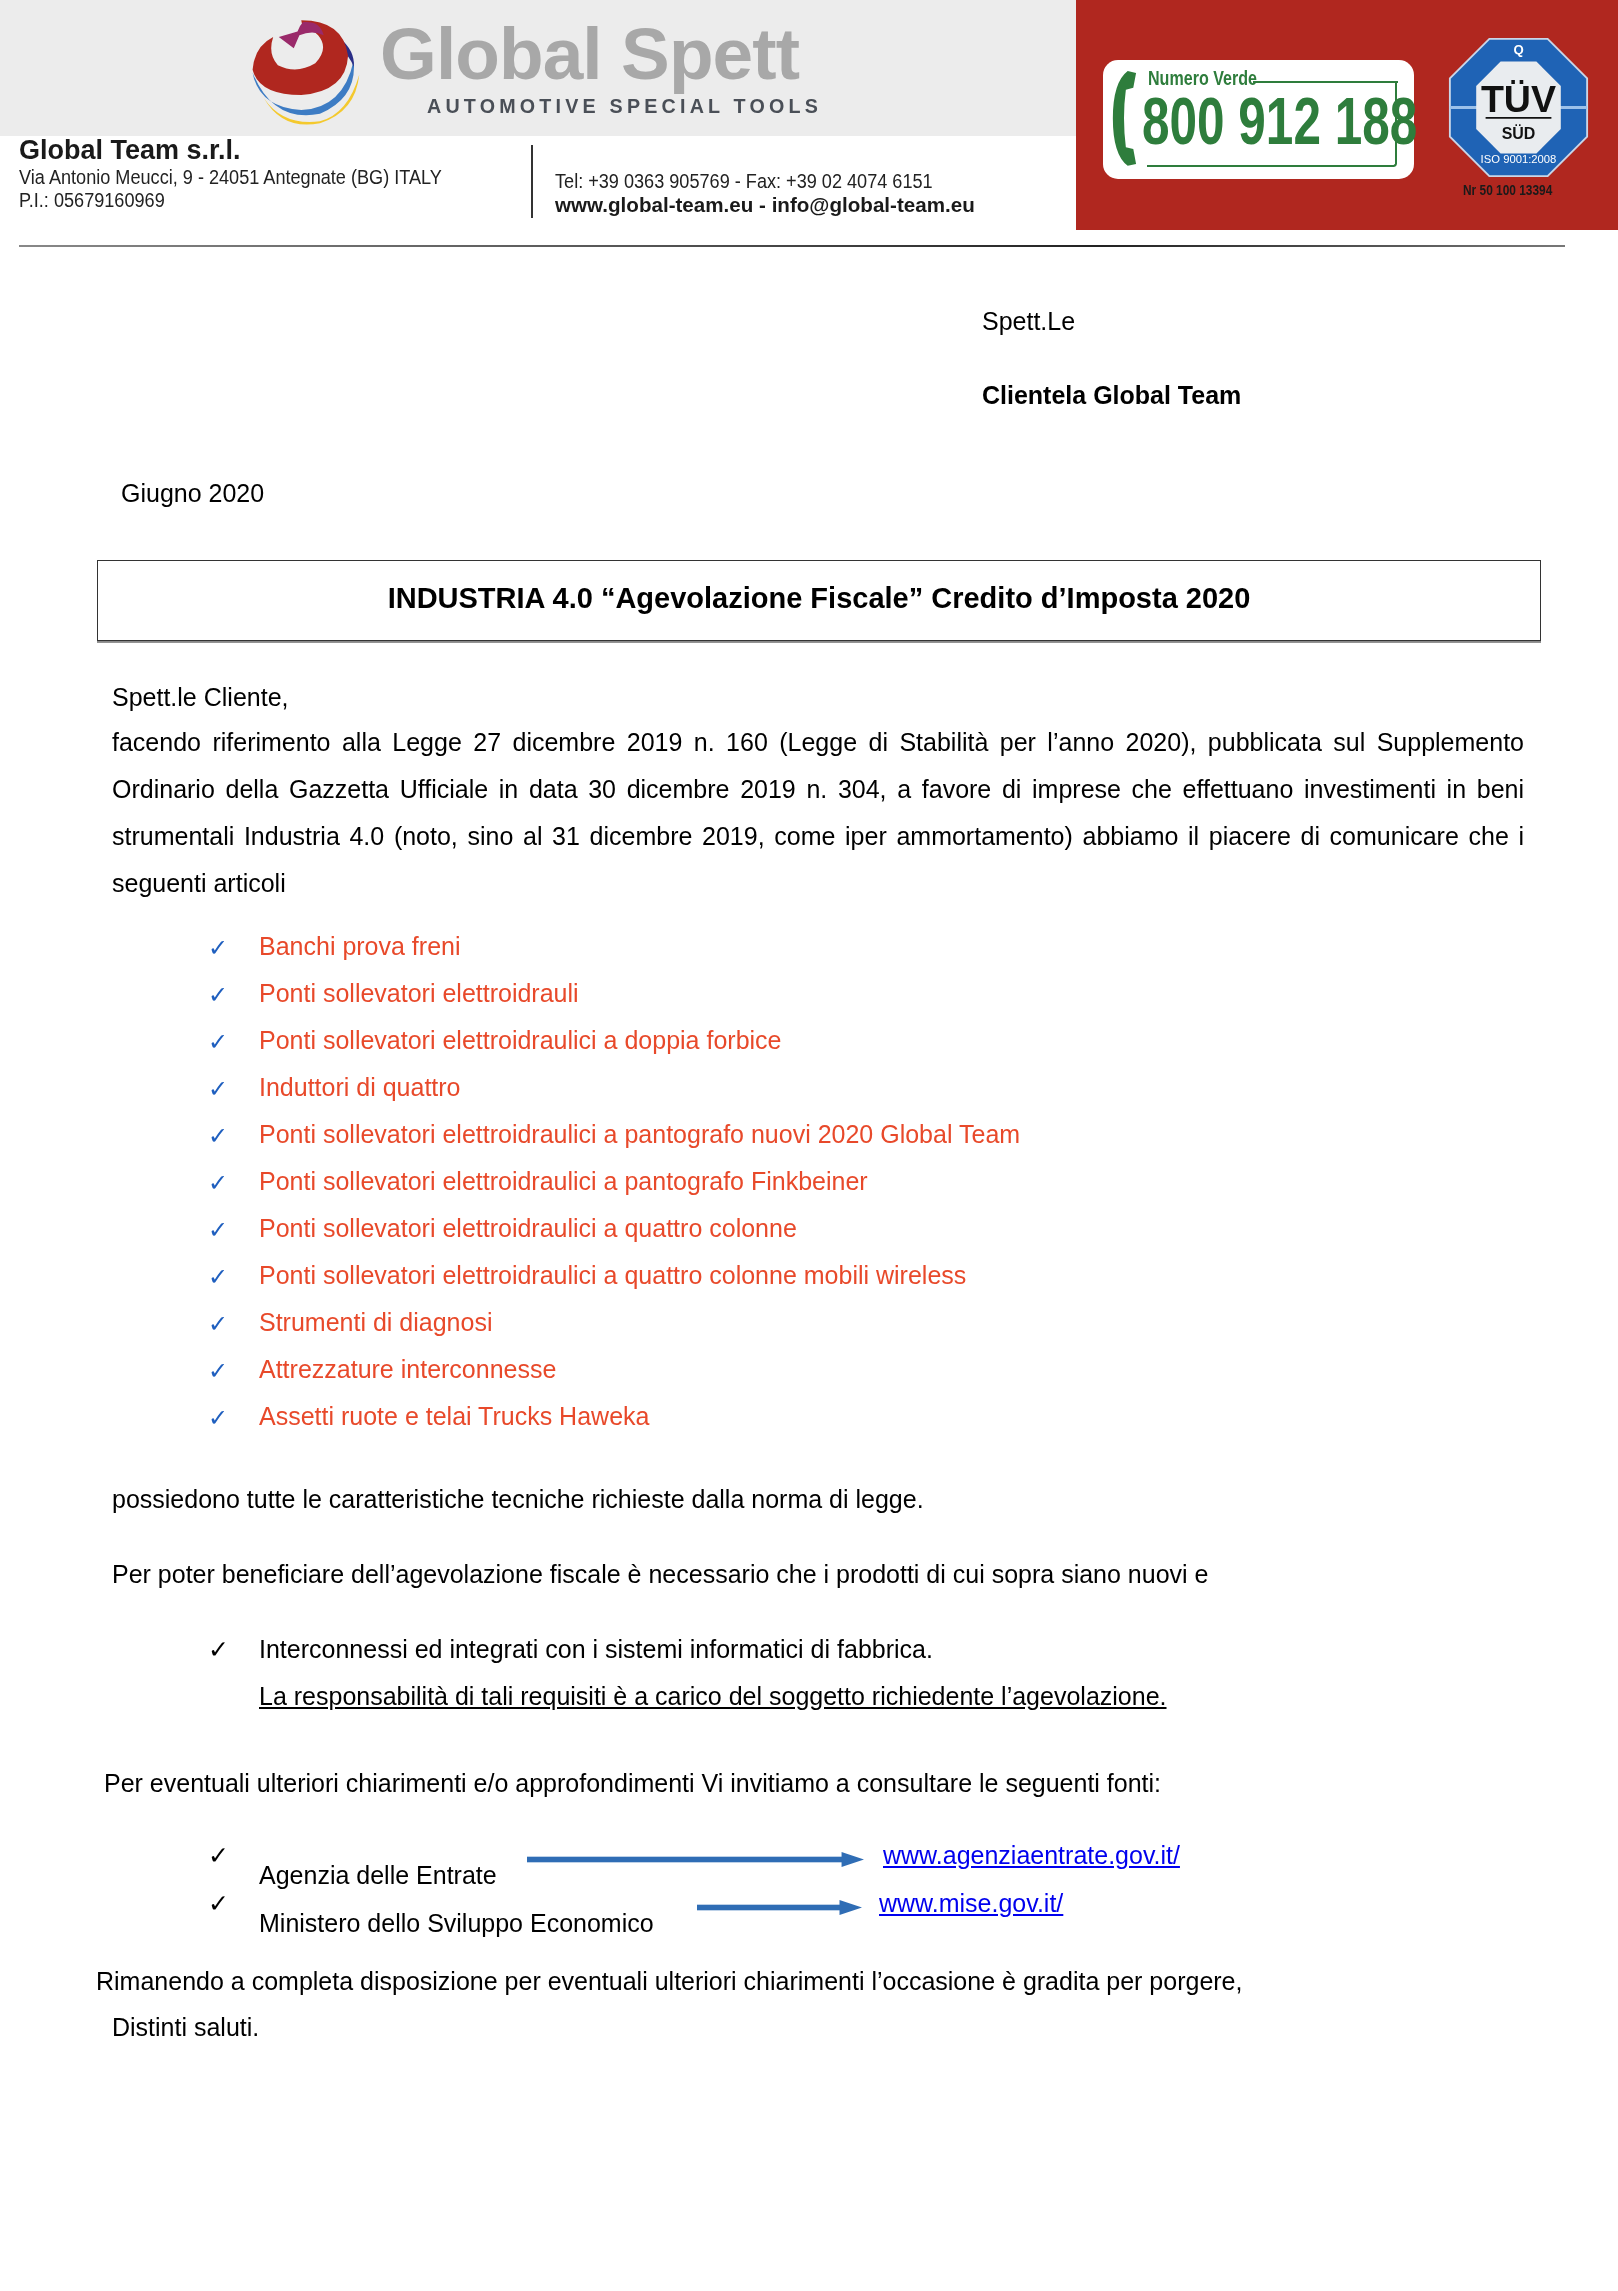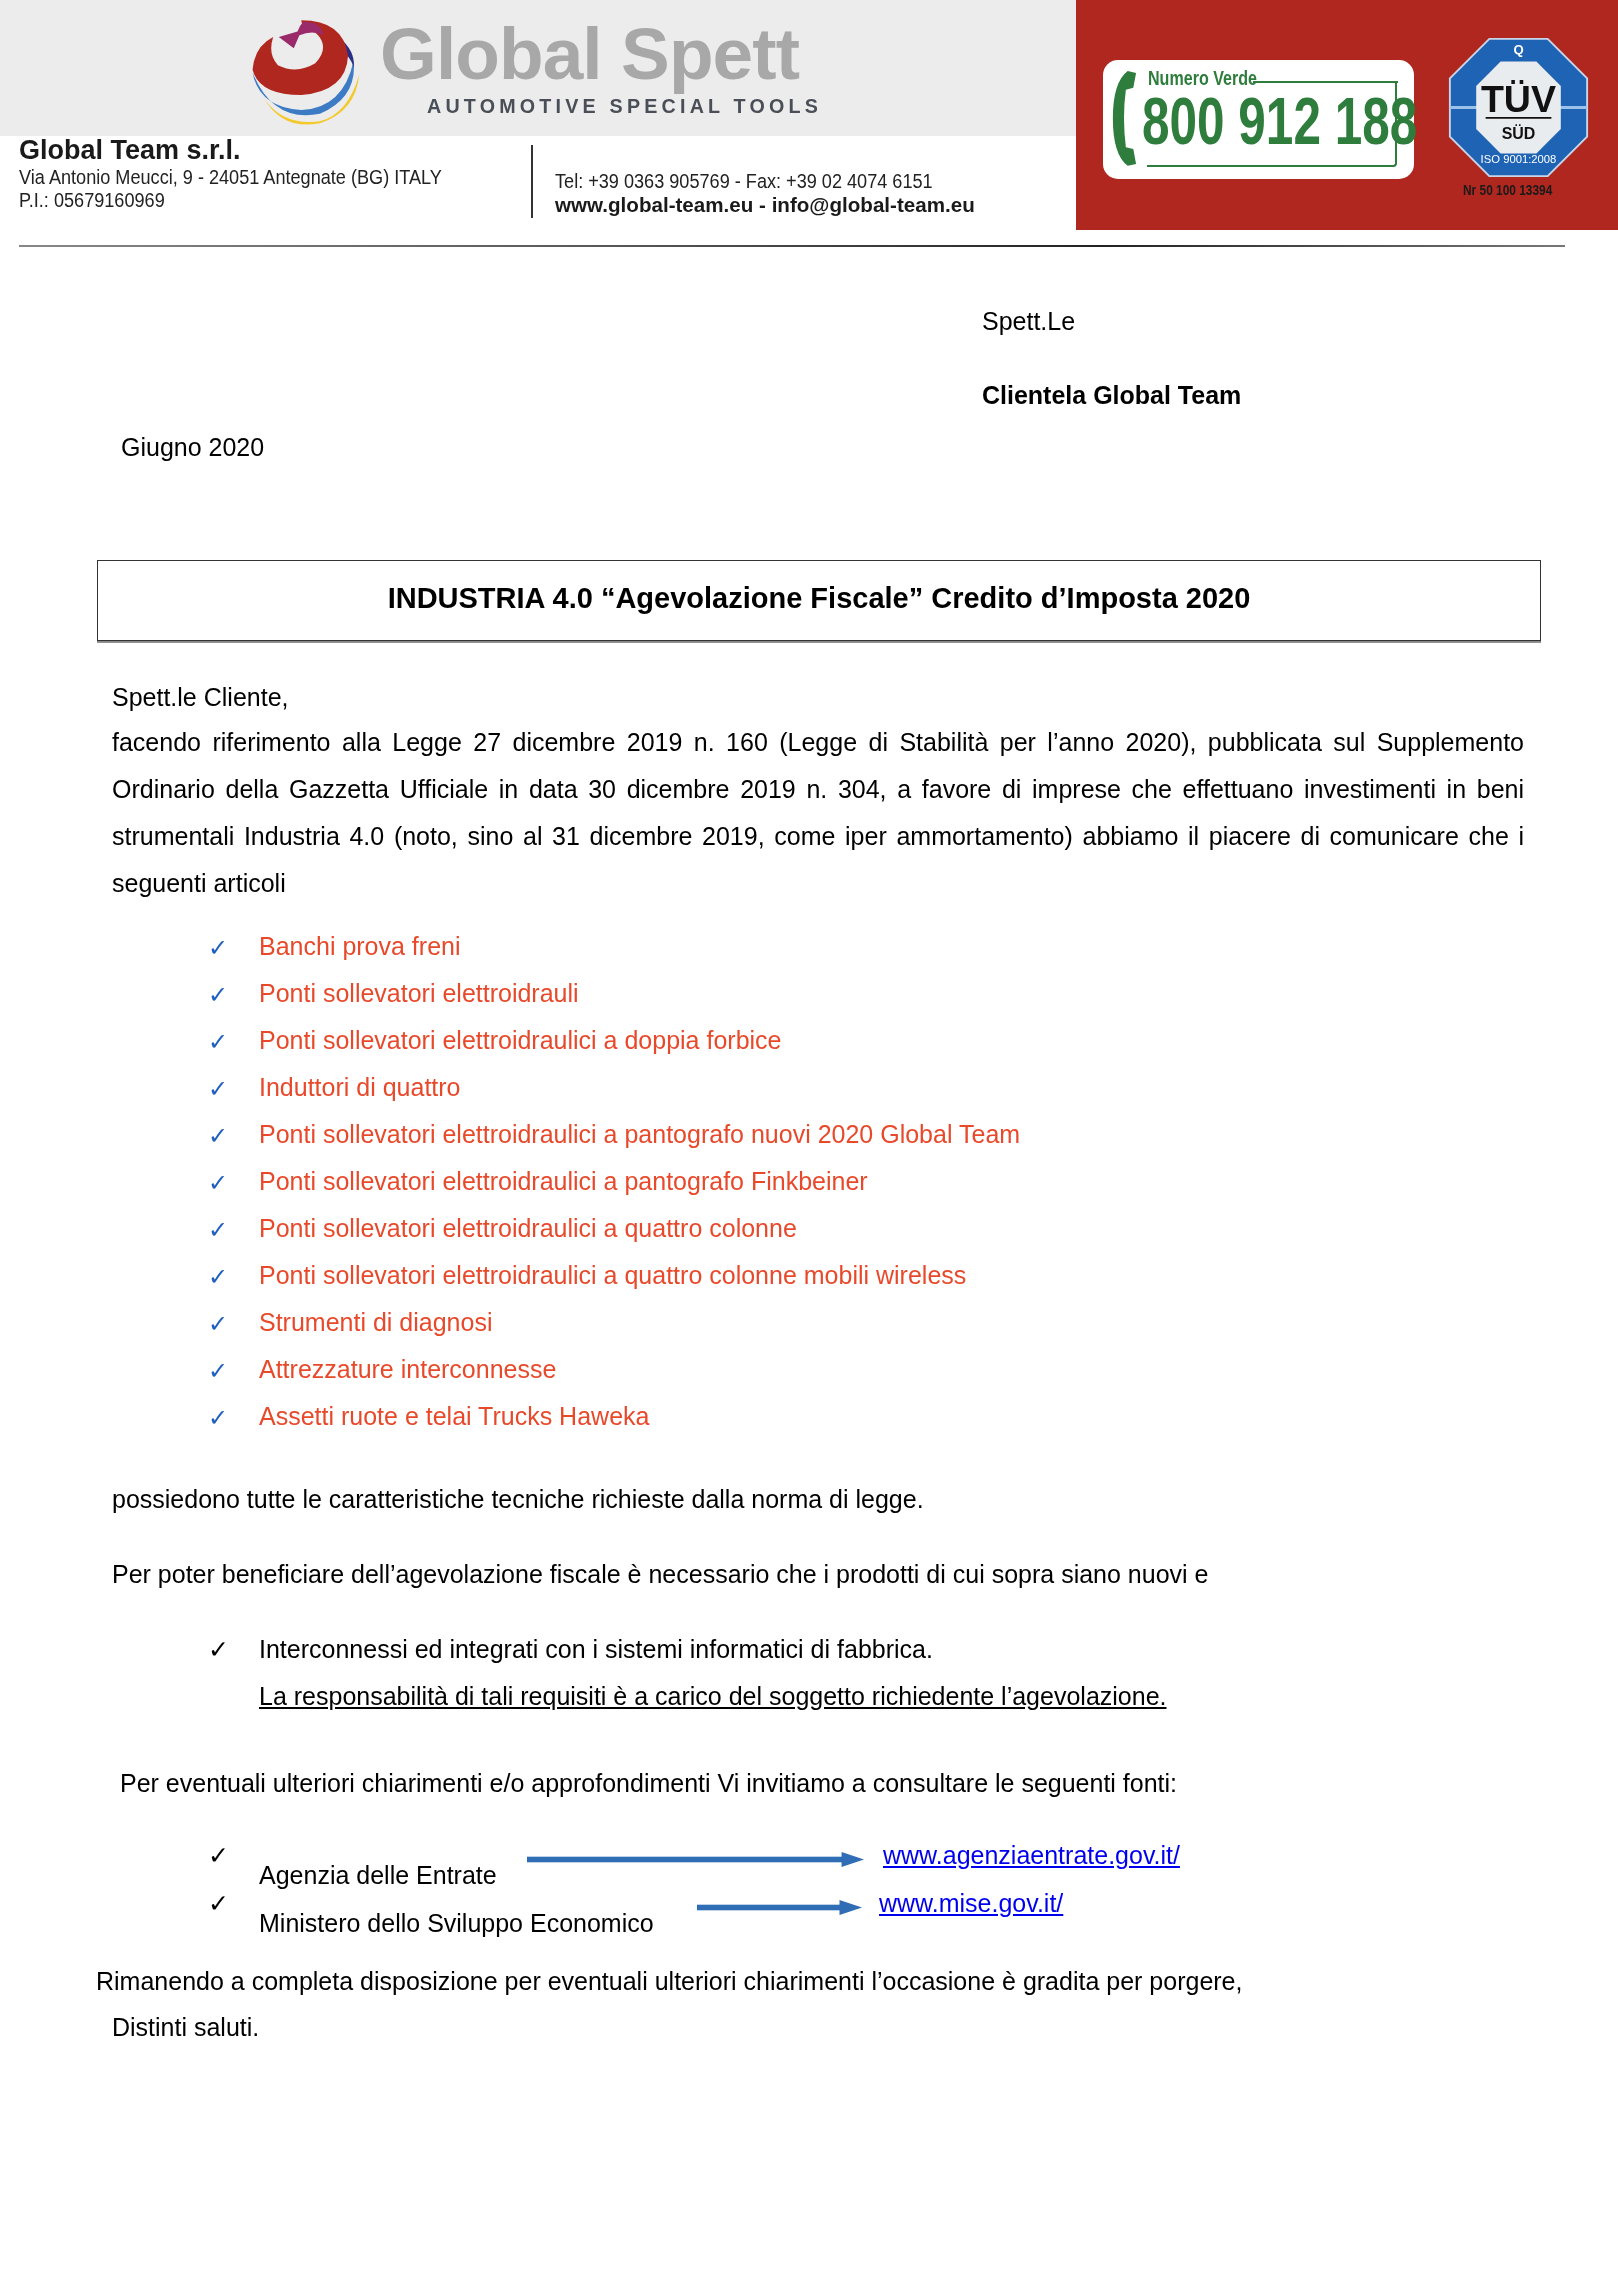--- a/index.html
+++ b/index.html
@@ -31,21 +31,21 @@
   .tuv { position: absolute; left: 1448px; top: 37px; width: 141px; height: 141px; }
   .tuv-nr { position: absolute; left: 1463px; top: 182px; font-size: 14px; color: #1a1a1a; font-weight: bold; white-space: nowrap; transform: scaleX(0.85); transform-origin: left; }
 
   .hdr-rule { position: absolute; left: 19px; top: 245px; width: 1546px; height: 1.9px;
               background: linear-gradient(90deg, #888 0%, #555 40%, #222 70%, #777 100%); }
 
   
   .txt { position: absolute; font-size: 25px; line-height: 1.2; white-space: nowrap; }
   .recipient-1 { left: 982px; top: 306px; }
   .recipient-2 { left: 982px; top: 356px; font-weight: bold; margin-top: 24px; }
-  .date { left: 121px; top: 432px; }
+  .date { left: 121px; top: 478px; }
 
   .subject-box { position: absolute; left: 97px; top: 560px; width: 1442px; height: 79px;
                  border: 1.4px solid #333; box-shadow: 0 1.9px 0 #888; }
   .subject { position: absolute; left: 0; right: 0; top: 20.6px; text-align: center; font-size: 29px; font-weight: bold; }
 
   .salutation { left: 112px; top: 682px; }
   .para { position: absolute; left: 112px; width: 1412px; font-size: 25px; line-height: 47px; text-align: justify; }
   .para-1 { top: 719px; }
 
   .list { position: absolute; left: 208px; top: 932px; }
@@ -53,21 +53,21 @@
   .li .chk { position: absolute; left: 0; top: 1.9px; color: #1f5fbf; font-size: 24px; }
   .li .lbl { position: absolute; left: 51px; top: 0; }
 
   .p-after  { left: 112px; top: 1484px; }
   .p-benef  { left: 112px; top: 1559px; }
   .req { position: absolute; left: 208px; top: 1635px; font-size: 25px; white-space: nowrap; }
   .req .chk { position: absolute; left: 0; top: 0; }
   .req .lbl { position: absolute; left: 51px; top: 0; }
   .req-note { position: absolute; left: 259px; top: 1682px; font-size: 25px; text-decoration: underline; white-space: nowrap; }
 
-  .p-sources { left: 120px; top: 1768px; }
+  .p-sources { left: 104px; top: 1768px; }
   .src { position: absolute; left: 208px; font-size: 25px; white-space: nowrap; height: 37px; width: 1124px; }
   .src .chk { position: absolute; left: 0; top: 0; }
   .src .lbl { position: absolute; left: 51px; top: 12px; margin-top: 8px; }
   .src .arrow { position: absolute; top: 11.2px; height: 15px; }
   .src .url { position: absolute; top: 0; color: #0000ee; text-decoration: underline; }
   .src-1 { top: 1841px; }
   .src-2 { top: 1889px; }
 
   .p-closing { left: 96px; top: 1966px; }
   .p-regards { left: 112px; top: 2012px; }

